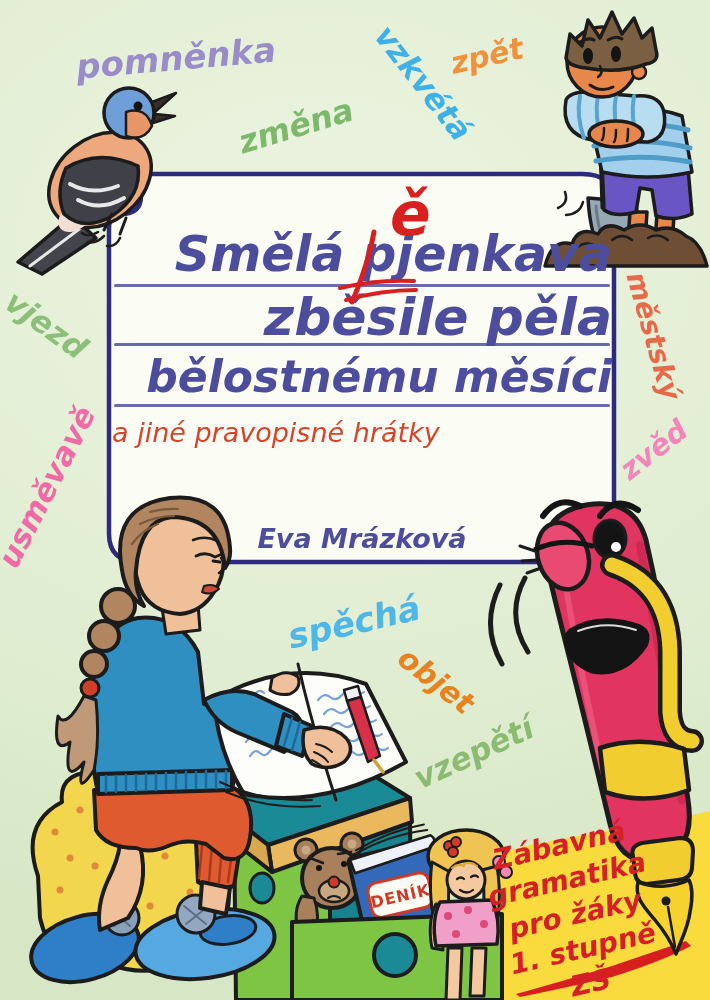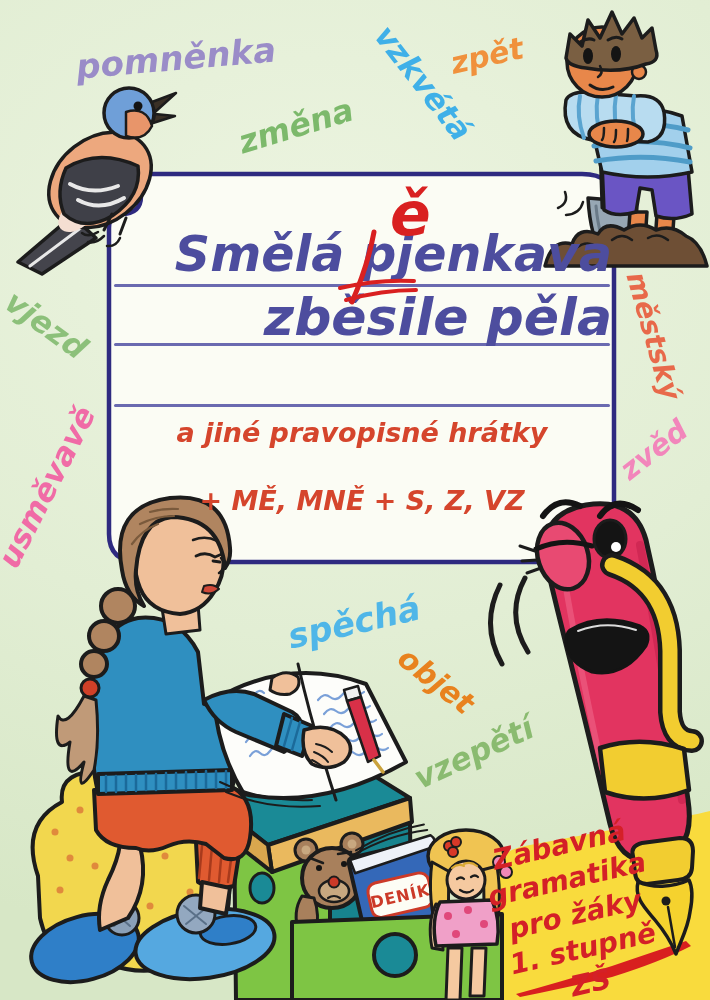--- a/index.html
+++ b/index.html
@@ -30,22 +30,22 @@
   .title-line{
     position:absolute;left:112px;width:500px;z-index:3;text-align:right;
     font-style:italic;font-weight:700;color:#4d4d9e;letter-spacing:0px;line-height:1.1;
   }
   .t1{top:228px;font-size:49px;}
   .t2{top:289px;font-size:52px;}
   .t3{top:353px;font-size:44px;}
   .rule{position:absolute;left:114px;width:496px;height:3px;background:#6a6ab0;border-radius:2px;z-index:2;}
   .r1{top:284px;} .r2{top:343px;} .r3{top:404px;}
   .subtitle{
-    position:absolute;left:112px;width:500px;z-index:3;text-align:center;
-    font-style:italic;font-weight:700;color:#d5452c;line-height:1.05;
+    position:absolute;left:112px;width:500px;z-index:3;text-align:left;
+    font-style:italic;font-weight:400;color:#d5452c;line-height:1.05;
   }
   .s1{top:419px;font-size:27px;}
   .s2{top:452px;font-size:27px;}
   .s3{top:487px;font-size:27px;}
   .author{
     position:absolute;left:112px;top:523px;width:500px;z-index:3;text-align:center;
     font-style:italic;font-weight:700;font-size:27px;color:#4d4d9e;
   }
   .corr-e{
     position:absolute;left:390px;top:184px;z-index:4;
@@ -316,30 +316,31 @@
     <path d="M668,907 L675,947" fill="none" stroke-width="2.5"></path>
   </g>
 </svg>
 
   <div class="rule r1"></div>
   <div class="rule r2"></div>
   <div class="rule r3"></div>
 
   <div class="title-line t1">Smělá pjenkava</div>
   <div class="title-line t2">zběsile pěla</div>
+  <div class="title-line t3">bělostnému měsíci</div>
 
   <div class="corr-e">ě</div>
   <svg class="corr-marks" width="110" height="90" viewBox="0 0 110 90">
     <path d="M44,7 Q38,40 22,77" fill="none" stroke="#d92020" stroke-width="5" stroke-linecap="round"></path>
     <path d="M10,63 Q48,54 84,56" fill="none" stroke="#d92020" stroke-width="4" stroke-linecap="round"></path>
     <path d="M16,75 Q52,65 86,65" fill="none" stroke="#d92020" stroke-width="4" stroke-linecap="round"></path>
   </svg>
 
   <div class="subtitle s1">a jiné pravopisné hrátky</div>
-  <div class="subtitle s3">+ MĚ, MNĚ + S, Z, VZ</div>
+  <div class="author">Eva Mrázková</div>
 
   <div class="word w-pomnenka">pomněnka</div>
   <div class="word w-vzkveta">vzkvétá</div>
   <div class="word w-zpet">zpět</div>
   <div class="word w-zmena">změna</div>
   <div class="word w-vjezd">vjezd</div>
   <div class="word w-usmevave">usměvavě</div>
   <div class="word w-mestsky">městský</div>
   <div class="word w-zved">zvěd</div>
   <div class="word w-specha">spěchá</div>

